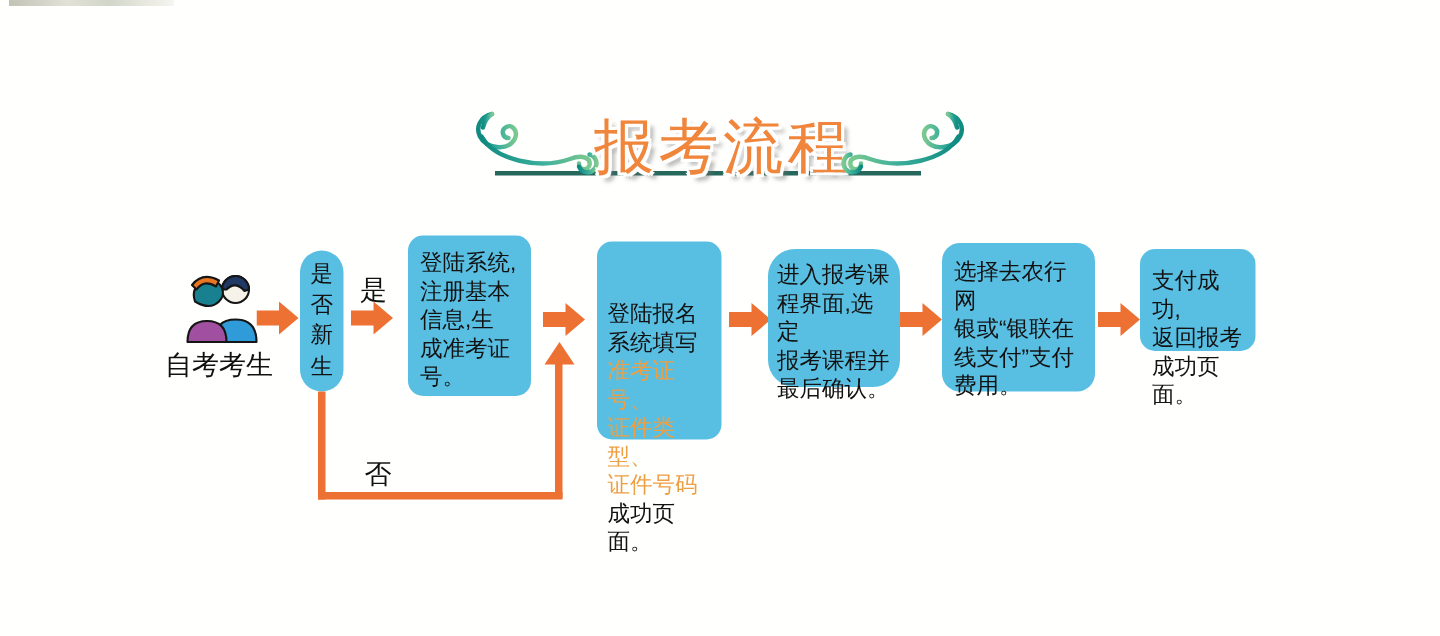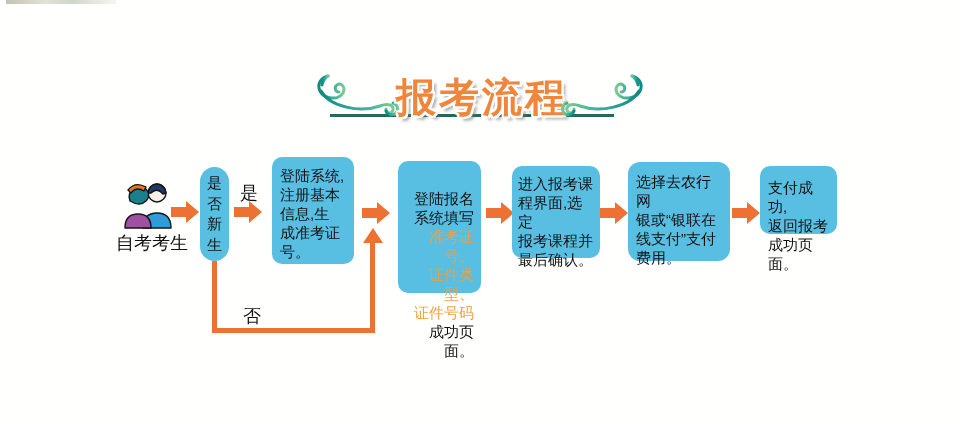--- a/index.html
+++ b/index.html
@@ -13,21 +13,21 @@
     background:linear-gradient(90deg,#b7b7a8,#dddcd0 35%,#c9cfc0 60%,#e6e6dc 85%,#f4f4ee);
     opacity:.85;
   }
   
   .title-underline {
     position:absolute; left:330px; top:114px; width:284px; height:3px;
     background:#27685C;
   }
   .page-title {
     position:absolute; left:396px; top:70px;
-    font-size:40px; font-weight:bold; letter-spacing:3px;
+    font-size:40px; font-weight:normal; letter-spacing:3px;
     color:#F0863C;
     text-shadow:
       -2px -2px 0 #fff, 2px -2px 0 #fff, -2px 2px 0 #fff, 2px 2px 0 #fff,
       0 -2px 0 #fff, 0 2px 0 #fff, -2px 0 0 #fff, 2px 0 0 #fff,
       4px 4px 3px rgba(110,110,110,.55);
     white-space:nowrap;
   }
   .orn { position:absolute; width:92px; height:48px; }
   .orn-left  { left:312px; top:73px; }
   .orn-right { left:556px; top:73px; transform:scaleX(-1); }
@@ -40,21 +40,21 @@
   .hl { color:#EE9F43;margin-top:18px; }
   .pill {
     position:absolute; left:200px; top:167px; width:29px; height:94px;
     background:#58BFE3; border-radius:15px;
     color:#121212; font-size:15px; line-height:1.38;
     white-space:pre-line; text-align:center; padding-top:6px; box-sizing:border-box;
   }
   .flow-label { position:absolute; color:#111; font-size:18px; }
   .actor-label {
     position:absolute; left:110px; top:231px; width:78px;
-    text-align:right; color:#111; font-size:18px;
+    text-align:left; color:#111; font-size:18px;
   }
   .person-icon { position:absolute; left:124px; top:181px; width:50px; height:48px; }
   .arrow { position:absolute; width:28px; height:22px; top:201px; }
   .no-line { position:absolute; background:#EC7132; }
   .no-left   { left:212px; top:261px; width:5px;  height:72px; }
   .no-bottom { left:212px; top:328px; width:163px; height:5px; }
   .no-shaft  { left:370px; top:242px; width:5px;  height:90px; }
   .no-head {
     position:absolute; left:363px; top:228px; width:0; height:0;
     border-left:10px solid transparent; border-right:10px solid transparent;
@@ -130,34 +130,34 @@
   <div class="box" style="left:272px; top:157px; width:82px; height:107px; padding:9px 8px;">登陆系统,
 注册基本
 信息,生
 成准考证
 号。</div>
 
   <svg class="arrow" style="left:362px; top:202px;" viewBox="0 0 28 22">
     <polygon points="0,6 15,6 15,0 28,11 15,22 15,16 0,16" fill="#EC7132"></polygon>
   </svg>
 
-  <div class="box" style="left:398px; top:161px; width:83px; height:132px; padding:9px 7px;text-align:right;">
+  <div class="box" style="left:398px; top:161px; width:83px; height:132px; padding:20px 7px;">
     <span>登陆报名
 系统填写</span>
     <span class="hl">准考证号、
 证件类型、
 证件号码</span>
     <span>成功页面。</span>
   </div>
 
   <svg class="arrow" style="left:486px; top:202px;" viewBox="0 0 28 22">
     <polygon points="0,6 15,6 15,0 28,11 15,22 15,16 0,16" fill="#EC7132"></polygon>
   </svg>
 
-  <div class="box" style="left:512px; top:166px; width:88px; height:92px; padding:8px 6px;">进入报考课
+  <div class="box" style="left:512px; top:166px; width:88px; height:92px; padding:8px 6px;border-radius:18px;">进入报考课
 程界面,选定
 报考课程并
 最后确认。</div>
 
   <svg class="arrow" style="left:600px; top:202px;" viewBox="0 0 28 22">
     <polygon points="0,6 15,6 15,0 28,11 15,22 15,16 0,16" fill="#EC7132"></polygon>
   </svg>
 
   <div class="box" style="left:628px; top:162px; width:102px; height:99px; padding:10px 8px;border-radius:12px;">选择去农行网
 银或“银联在

